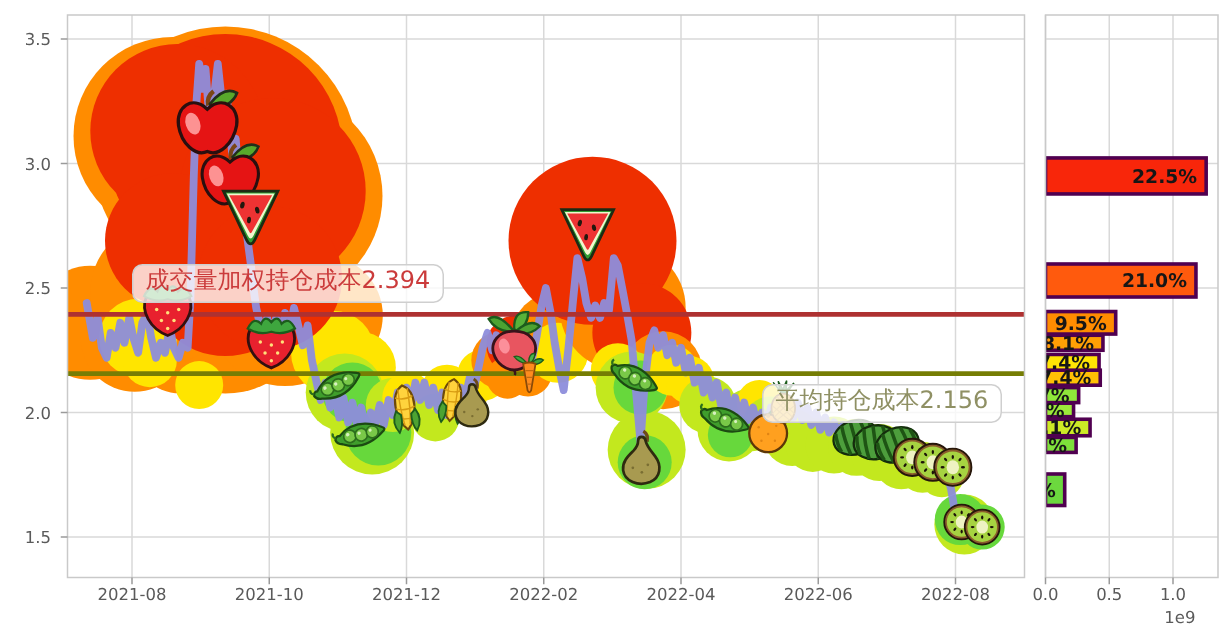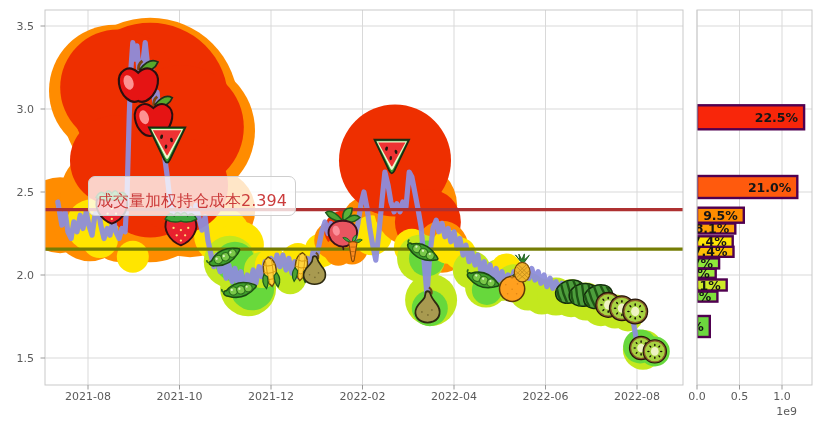--- a/index.html
+++ b/index.html
@@ -2,21 +2,21 @@
 <html><head>
 <meta charset="utf-8">
 <style>
   html,body{margin:0;padding:0;background:#fff;}
   .fig{position:relative;width:816px;height:422px;background:#fff;overflow:hidden;
        font-family:"DejaVu Sans","Liberation Sans",sans-serif;}
   .fig svg{position:absolute;left:0;top:0;}
   .tick{font-size:11px;fill:#5a5a5a;}
   .explabel{font-size:11px;fill:#5a5a5a;}
   .barlabel{font-size:12.5px;font-weight:bold;fill:#161616;}
-  .cost-label{position:absolute;padding:14px 8px 3px;background:rgba(255,255,255,0.78);
+  .cost-label{position:absolute;padding:0 8px 3px;background:rgba(255,255,255,0.78);
        border:1.6px solid #cfcfcf;border-radius:7px;font-size:16px;line-height:1.3;
        white-space:nowrap;z-index:5;}
 </style>
 </head>
 <body>
 
 <div class="fig">
   <svg width="816" height="422" viewBox="0 0 816 422">
     <defs>
       <clipPath id="clipL">
@@ -316,13 +316,14 @@
         <text x="697" y="400" text-anchor="middle" class="tick">0.0</text>
         <line x1="739.5" y1="385" x2="739.5" y2="389.5" stroke="#9a9a9a" stroke-width="1"></line>
         <text x="739.5" y="400" text-anchor="middle" class="tick">0.5</text>
         <line x1="782" y1="385" x2="782" y2="389.5" stroke="#9a9a9a" stroke-width="1"></line>
         <text x="782" y="400" text-anchor="middle" class="tick">1.0</text>
         <text x="797" y="415" text-anchor="end" class="explabel">1e9</text>
       </g>
   </svg>
 
   <div class="cost-label" style="left: 88px; top: 176.34px; color: rgb(203, 59, 59);">成交量加权持仓成本2.394</div>
+  <div class="cost-label" style="left: 507.985px; top: 256.02px; color: rgb(143, 144, 100);">平均持仓成本2.156</div>
 </div>
 
 </body></html>

